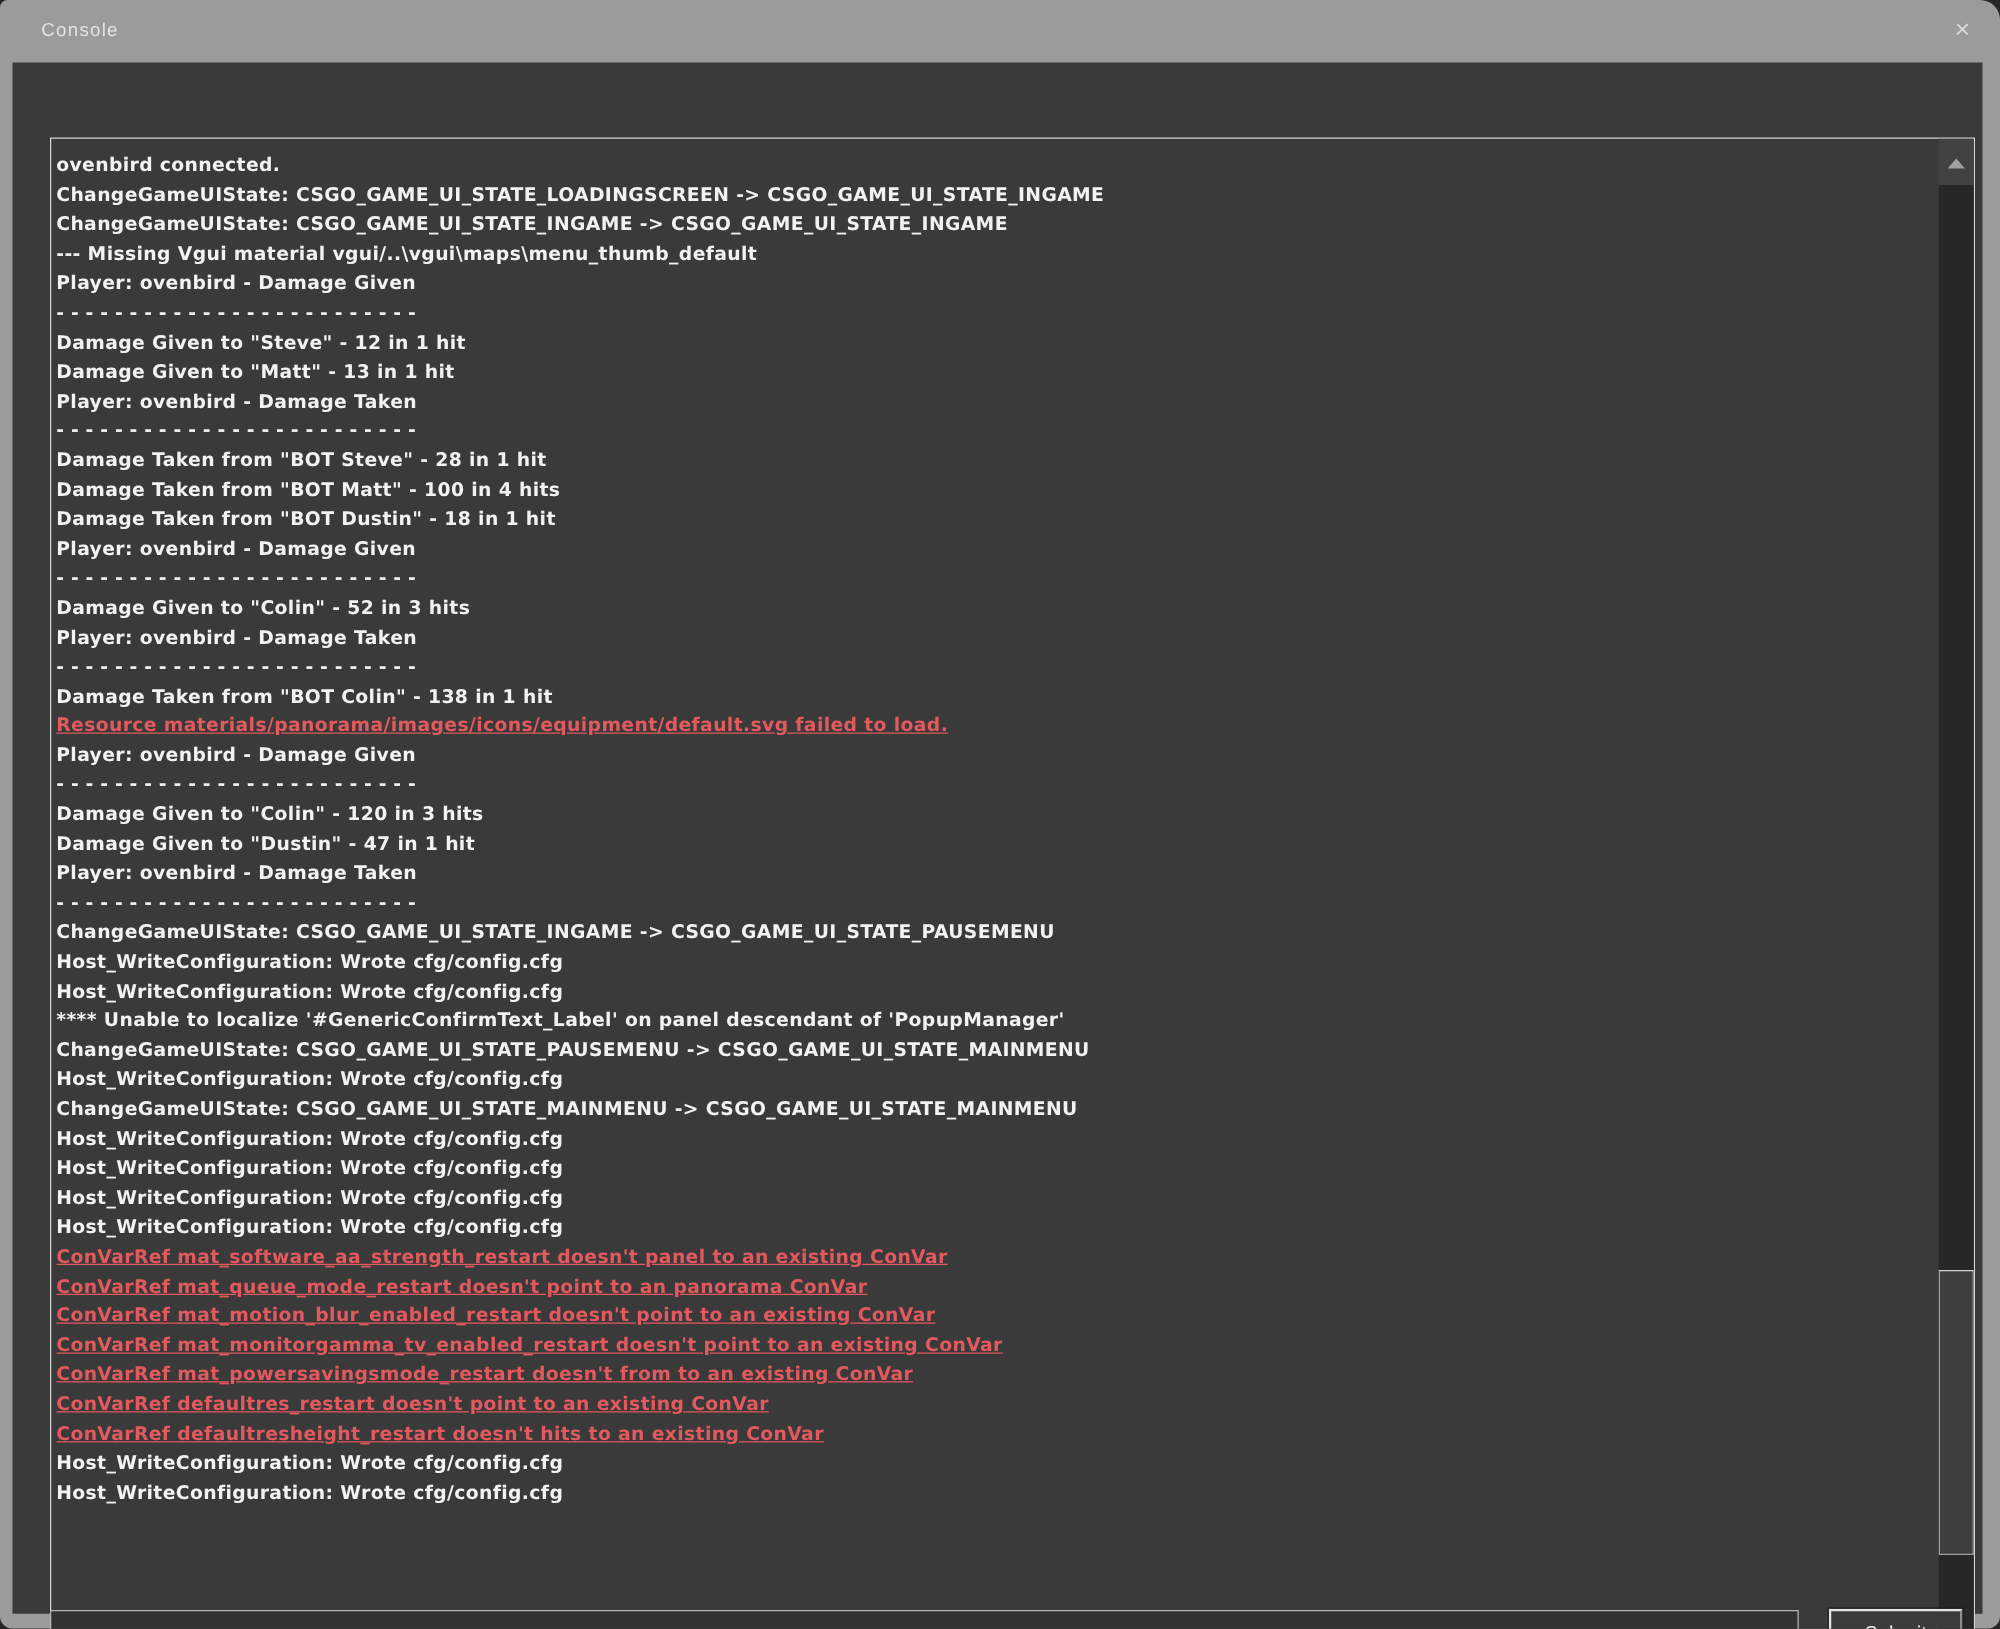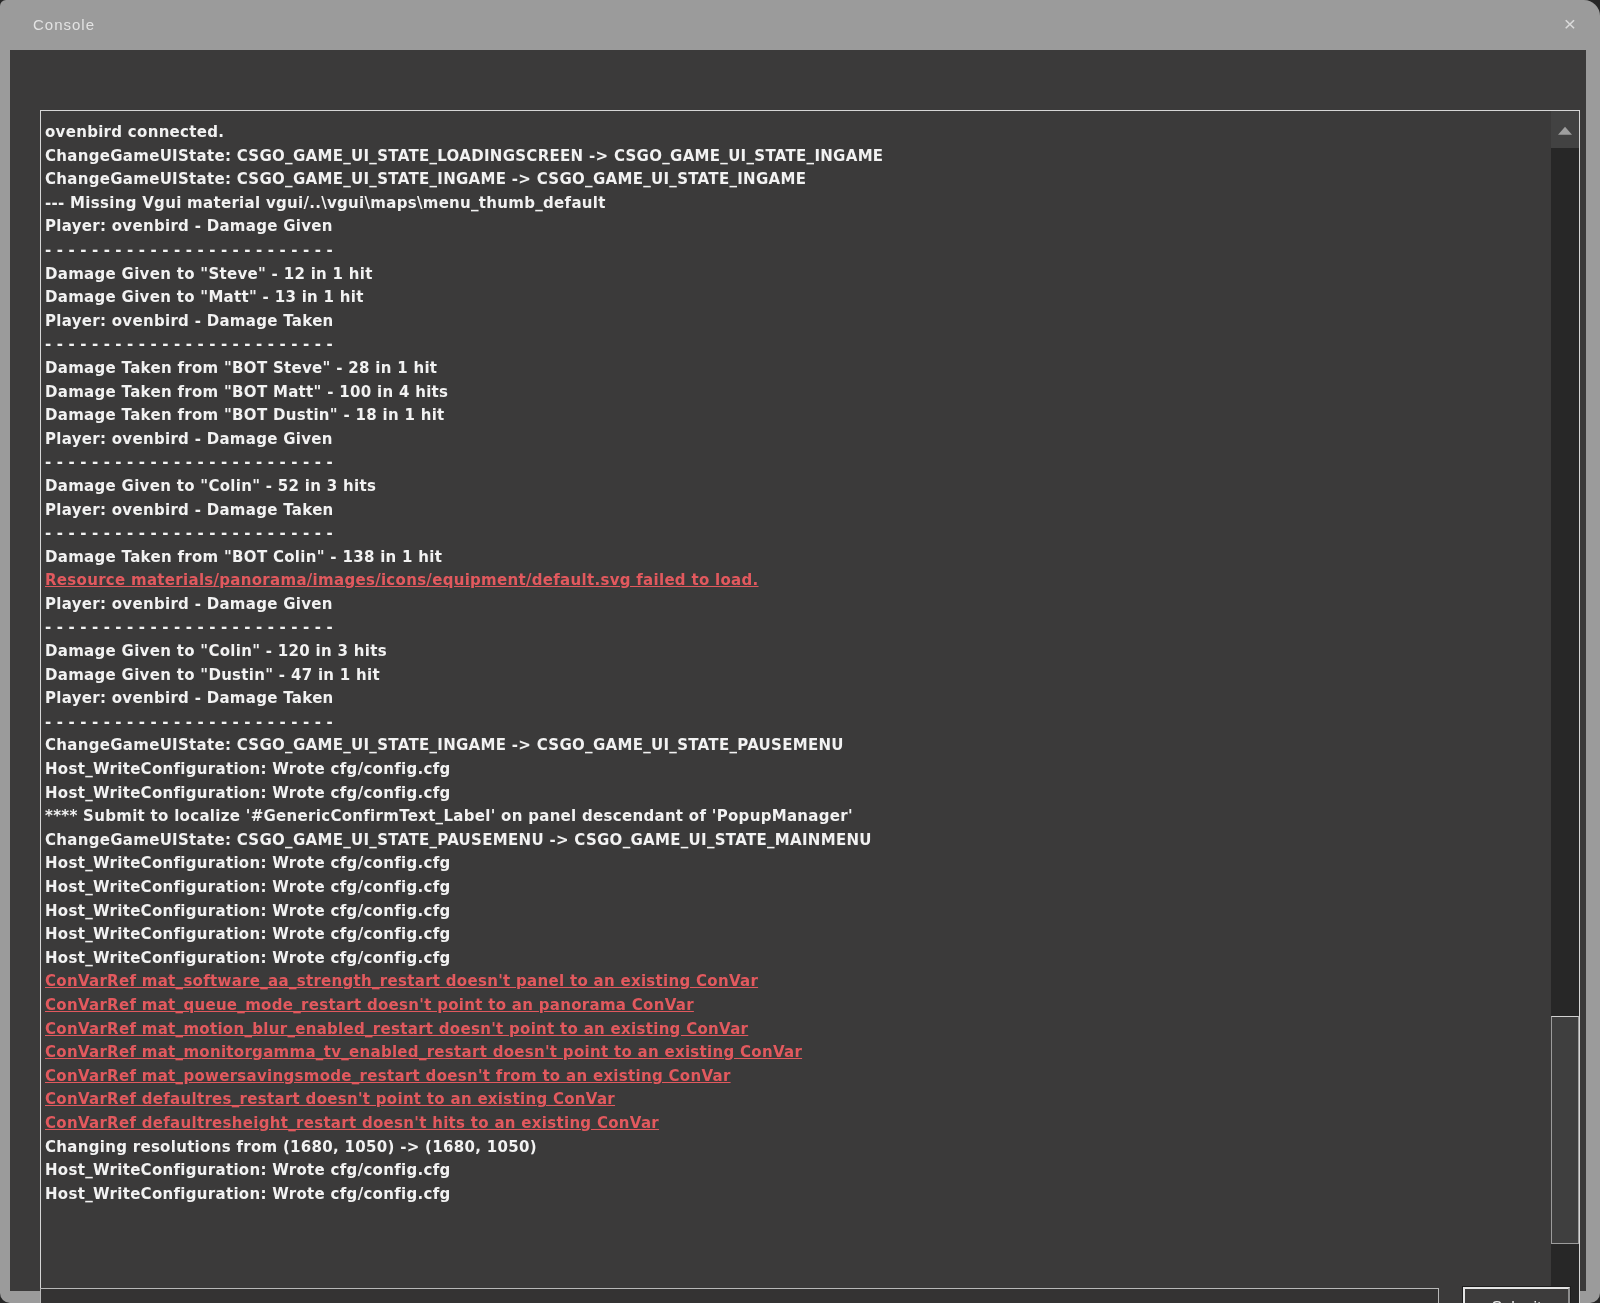--- a/index.html
+++ b/index.html
@@ -91,35 +91,35 @@
             <div class="line red">Resource materials/panorama/images/icons/equipment/default.svg failed to load.</div>
             <div class="line">Player: ovenbird - Damage Given</div>
             <div class="line sep">-------------------------</div>
             <div class="line">Damage Given to "Colin" - 120 in 3 hits</div>
             <div class="line">Damage Given to "Dustin" - 47 in 1 hit</div>
             <div class="line">Player: ovenbird - Damage Taken</div>
             <div class="line sep">-------------------------</div>
             <div class="line">ChangeGameUIState: CSGO_GAME_UI_STATE_INGAME -&gt; CSGO_GAME_UI_STATE_PAUSEMENU</div>
             <div class="line">Host_WriteConfiguration: Wrote cfg/config.cfg</div>
             <div class="line">Host_WriteConfiguration: Wrote cfg/config.cfg</div>
-            <div class="line">**** Submit to localize '#GenericConfirmText_Label' on panel descendant of 'PopupManager'</div>
+            <div class="line">**** Unable to localize '#GenericConfirmText_Label' on panel descendant of 'PopupManager'</div>
             <div class="line">ChangeGameUIState: CSGO_GAME_UI_STATE_PAUSEMENU -&gt; CSGO_GAME_UI_STATE_MAINMENU</div>
             <div class="line">Host_WriteConfiguration: Wrote cfg/config.cfg</div>
+            <div class="line">ChangeGameUIState: CSGO_GAME_UI_STATE_MAINMENU -&gt; CSGO_GAME_UI_STATE_MAINMENU</div>
             <div class="line">Host_WriteConfiguration: Wrote cfg/config.cfg</div>
             <div class="line">Host_WriteConfiguration: Wrote cfg/config.cfg</div>
             <div class="line">Host_WriteConfiguration: Wrote cfg/config.cfg</div>
             <div class="line">Host_WriteConfiguration: Wrote cfg/config.cfg</div>
             <div class="line red">ConVarRef mat_software_aa_strength_restart doesn't panel to an existing ConVar</div>
             <div class="line red">ConVarRef mat_queue_mode_restart doesn't point to an panorama ConVar</div>
             <div class="line red">ConVarRef mat_motion_blur_enabled_restart doesn't point to an existing ConVar</div>
             <div class="line red">ConVarRef mat_monitorgamma_tv_enabled_restart doesn't point to an existing ConVar</div>
             <div class="line red">ConVarRef mat_powersavingsmode_restart doesn't from to an existing ConVar</div>
             <div class="line red">ConVarRef defaultres_restart doesn't point to an existing ConVar</div>
             <div class="line red">ConVarRef defaultresheight_restart doesn't hits to an existing ConVar</div>
-            <div class="line">Changing resolutions from (1680, 1050) -&gt; (1680, 1050)</div>
             <div class="line">Host_WriteConfiguration: Wrote cfg/config.cfg</div>
             <div class="line">Host_WriteConfiguration: Wrote cfg/config.cfg</div>
           </div>
 
         <div class="scrollbar">
           <div class="sb-track"></div>
           <div class="sb-btn up">
             <span class="tri-up"></span>
           </div>
           <div class="sb-thumb"></div>

